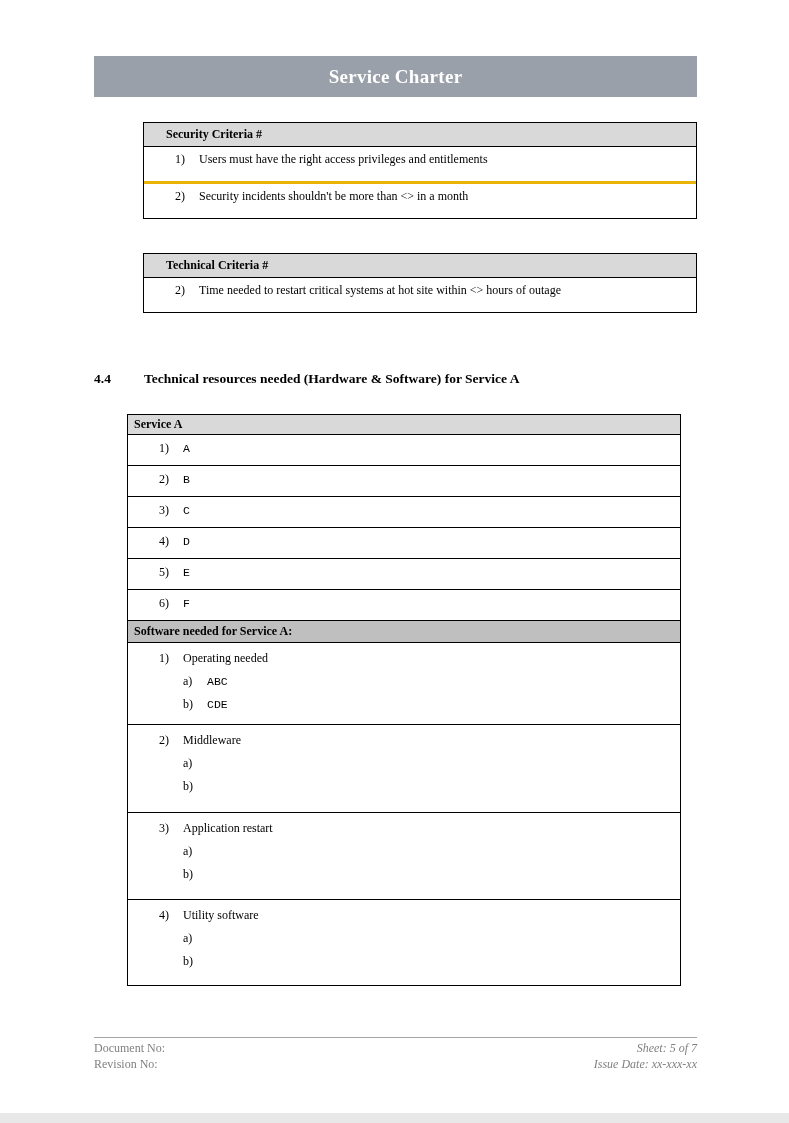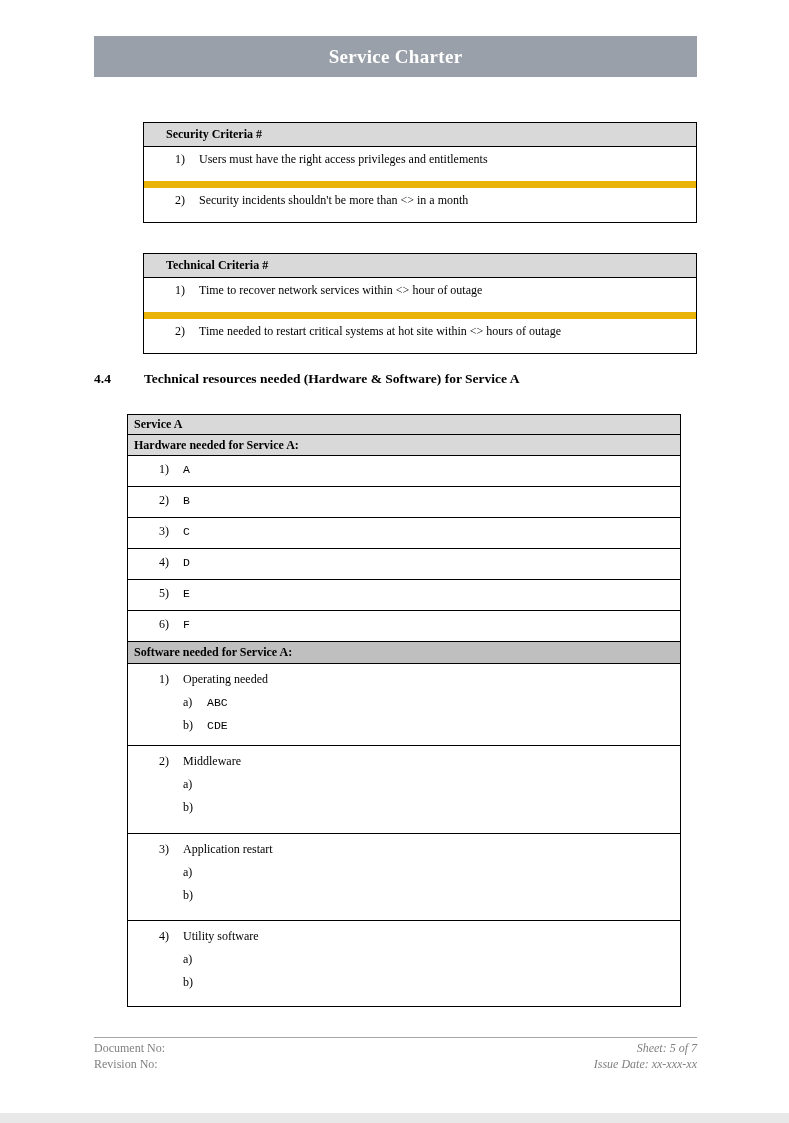--- a/index.html
+++ b/index.html
@@ -2,35 +2,35 @@
 <html><head>
 <meta charset="utf-8">
 <style>
   html,body{margin:0;padding:0;}
   body{
     width:789px;height:1123px;background:#ffffff;position:relative;
     font-family:"Liberation Serif", serif;color:#000;overflow:hidden;
   }
   
   .title-bar{
-    position:absolute;left:94px;top:36px;width:603px;height:41px;
+    position:absolute;left:94px;top:56px;width:603px;height:41px;
     background:#9AA0A9;color:#ffffff;text-align:center;
     font-weight:bold;font-size:19px;line-height:41px;
     font-family:"Liberation Serif", serif;letter-spacing:.3px;
   }
   
   .tbl{
     position:absolute;left:143px;width:554px;border:1px solid #000;
     box-sizing:border-box;background:#fff;font-size:12px;
   }
   .tbl-hdr{
     height:23px;line-height:23px;background:#D9D9D9;
     border-bottom:1px solid #000;font-weight:bold;padding-left:22px;
   }
-  .tbl-row{height:34px;border-bottom:7px solid #eab308;}
+  .tbl-row{height:34px;border-bottom:3px solid #eab308;}
   .tbl-row:last-child{border-bottom:none;}
   .tbl-row .num{display:inline-block;margin-left:31px;width:24px;padding-top:5px;}
   .tbl-row .txt{display:inline-block;padding-top:5px;}
   
   .section-heading{
     position:absolute;left:94px;top:371px;width:603px;
     font-weight:bold;font-size:13.5px;
   }
   .section-heading .sec-num{display:inline-block;width:50px;}
   
@@ -79,34 +79,30 @@
     <span class="num">1)</span><span class="txt">Users must have the right access privileges and entitlements</span>
   </div>
   <div class="tbl-row">
     <span class="num">2)</span><span class="txt">Security incidents shouldn't be more than &lt;&gt; in a month</span>
   </div>
 </div>
 
 <div class="tbl" style="top:253px">
   <div class="tbl-hdr">Technical Criteria #</div>
   <div class="tbl-row">
-    <span class="num">1)</span><span class="txt">Time to recover network services within &lt;&gt; hour of outage</span>
-  </div>
-  <div class="tbl-row">
     <span class="num">2)</span><span class="txt">Time needed to restart critical systems at hot site within &lt;&gt; hours of outage</span>
   </div>
 </div>
 
 <div class="section-heading">
   <span class="sec-num">4.4</span><span>Technical resources needed (Hardware &amp; Software) for Service A</span>
 </div>
 
 <div class="svc-tbl">
   <div class="svc-title">Service A</div>
-  <div class="svc-subhdr">Hardware needed for Service A:</div>
 
   <div class="hw-row">
     <span class="num">1)</span><span class="ltr">A</span>
   </div>
   <div class="hw-row">
     <span class="num">2)</span><span class="ltr">B</span>
   </div>
   <div class="hw-row">
     <span class="num">3)</span><span class="ltr">C</span>
   </div>

